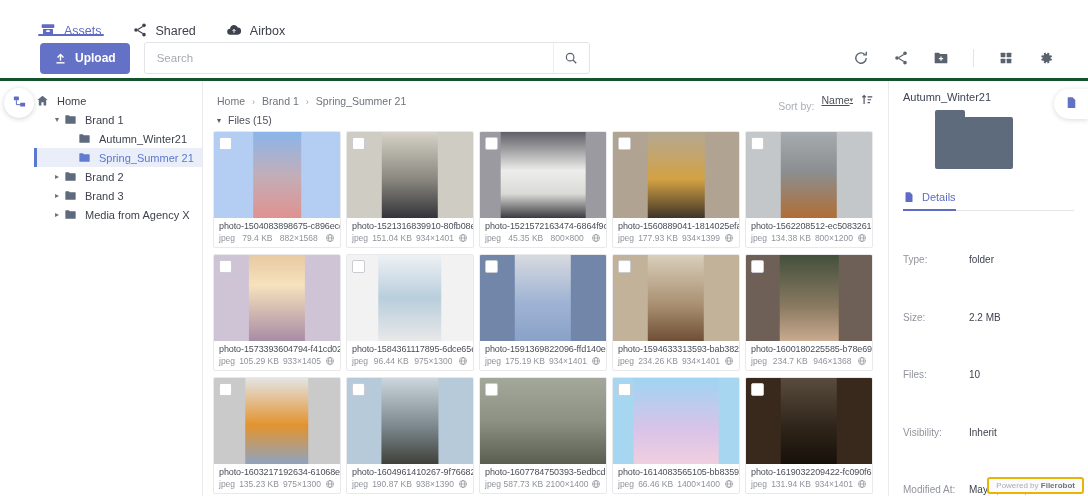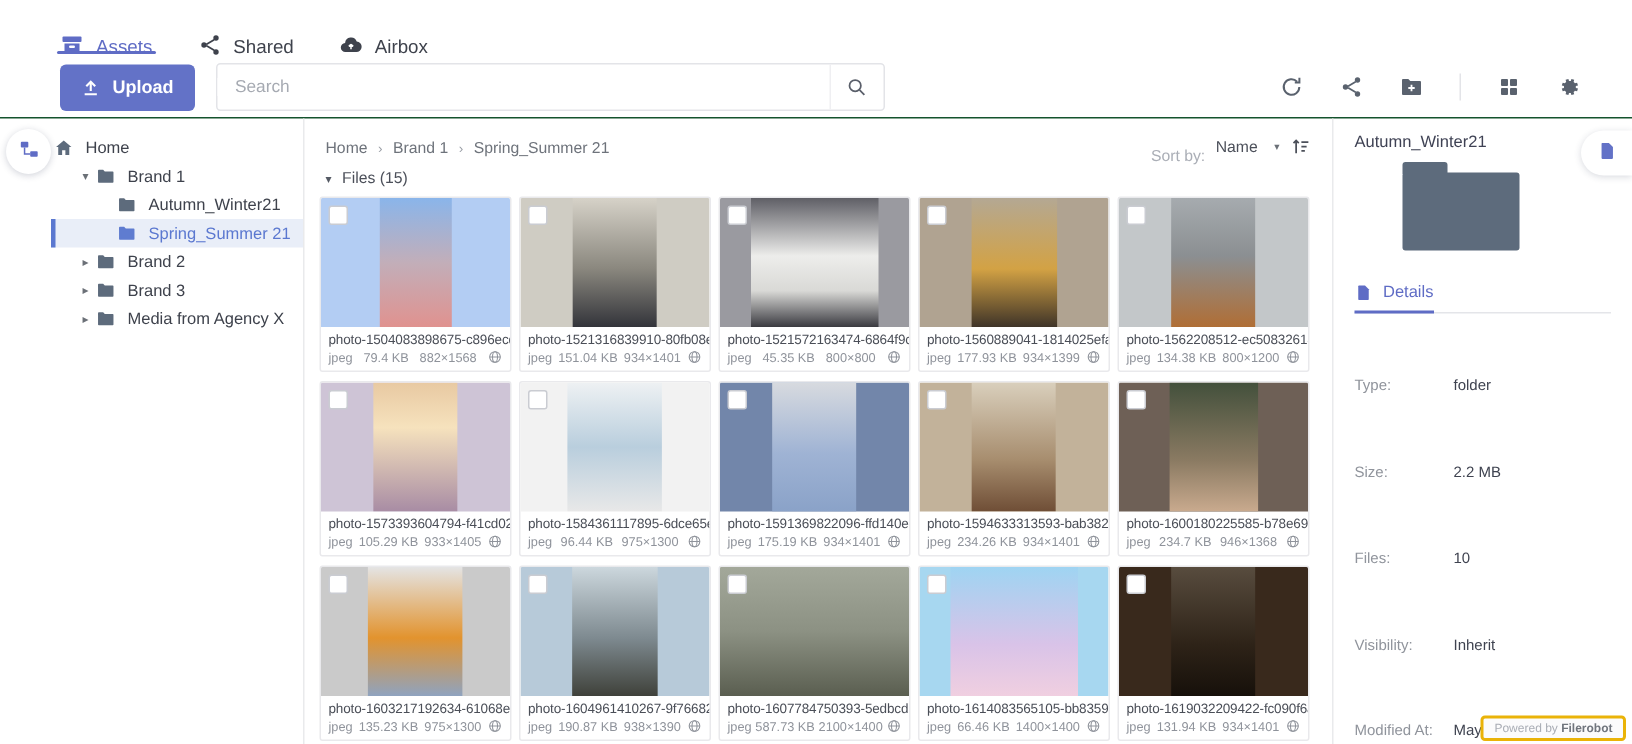--- a/index.html
+++ b/index.html
@@ -32,21 +32,21 @@
   .searchbox input::placeholder { color:#a6aab2; }
   .search-btn { width:36px; height:100%; border:none; background:none; border-left:1px solid #efeff2;
       display:flex; align-items:center; justify-content:center; color:#5a5f6a; cursor:pointer; }
   .search-btn .bicon { width:14px; height:14px; }
   .toolbar-actions { margin-left:auto; display:flex; align-items:center; gap:24px; }
   .ta-btn { width:16px; height:16px; color:#5a626e; background:none; border:none; padding:0; cursor:pointer; }
   .ta-btn svg { width:100%; height:100%; display:block; }
   .ta-sep { width:1px; height:18px; background:#e3e4e8; }
 
   
-  .content { display:flex; height:418px; border-top:1px solid #14532d; position:relative; }
+  .content { display:flex; height:418px; border-top:3px solid #14532d; position:relative; }
 
   aside.treepanel { width:203px; border-right:1px solid #e9eaec; padding-top:10px; position:relative; flex:none; }
   .tree-pill { position:absolute; left:4px; top:7px; width:30px; height:30px; border-radius:50%;
       background:#fff; box-shadow:0 1px 5px rgba(40,50,80,.22); display:flex; align-items:center;
       justify-content:center; color:#5f6cc5; border:none; cursor:pointer; }
   .tree-pill svg { width:15px; height:15px; }
   .tree-row { height:19px; display:flex; align-items:center; font-size:11px; color:#3e424c; cursor:pointer; }
   .tree-row .caret { width:14px; font-size:8px; color:#6b7077; text-align:center; flex:none; }
   .tree-row .ficon { width:13px; height:13px; color:#5d6b7c; margin-right:8px; flex:none; }
   .tree-row .ficon svg { width:100%; height:100%; display:block; }
@@ -56,21 +56,21 @@
   .tree-row.selected { margin-left:34px; padding-left:41px; background:#e9eef8;
       border-left:3px solid #5b78d0; color:#5b78d0; }
   .tree-row.selected .ficon { color:#5f7cd0; }
 
   section.center { flex:1; min-width:0; display:flex; flex-direction:column; padding-top:8px; }
   .crumb-row { display:flex; align-items:center; height:22px; padding:0 14px; }
   .bc-item { font-size:10.5px; color:#6e737b; cursor:pointer; }
   .bc-sep { font-size:9px; color:#9a9ea6; padding:0 7px; }
   .sort-area { margin-left:auto; display:flex; align-items:center; gap:7px; }
   .sort-label { font-size:10.5px; color:#aaaeb6;margin-top:12px; }
-  .sort-value { font-size:10.5px; color:#4c505a; display:flex; align-items:center; gap:11px; cursor:pointer; }
+  .sort-value { font-size:10.5px; color:#4c505a; display:flex; align-items:center; gap:0; cursor:pointer;text-decoration:underline; }
   .sort-caret { font-size:7px; color:#6b7077; }
   .sort-dir { width:14px; height:14px; color:#4c505a; background:none; border:none; padding:0; cursor:pointer; }
   .sort-dir svg { width:100%; height:100%; }
   .files-row { height:24px; padding:0 14px; display:flex; align-items:center; gap:7px;
       font-size:10.5px; color:#4c505a; }
   .files-caret { font-size:8px; color:#555a64; }
 
   .grid { display:grid; grid-template-columns:repeat(5,128px); gap:6px 5px; padding:2px 10px; }
   .card { width:128px; background:#fff; border:1px solid #e9e9ec; border-radius:2px; overflow:hidden; cursor:pointer; }
   .thumb { height:86px; position:relative; overflow:hidden; }

